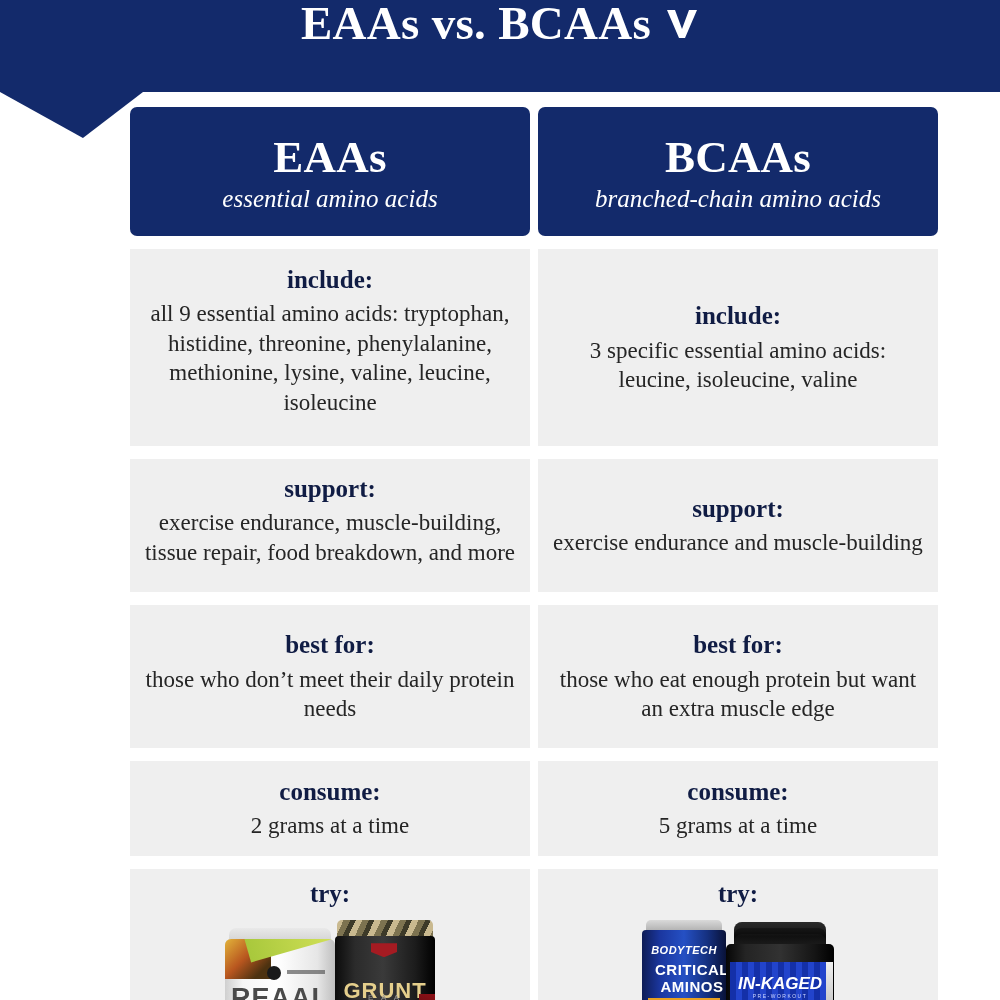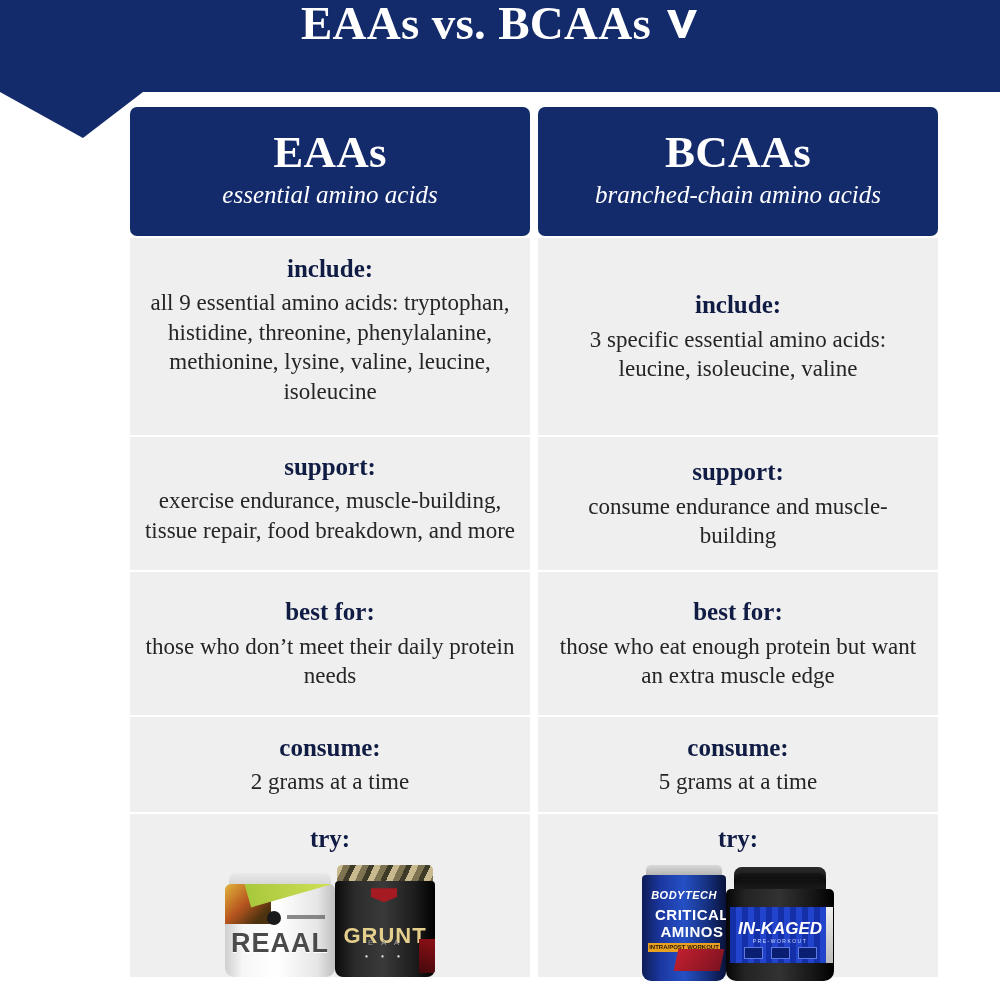--- a/index.html
+++ b/index.html
@@ -62,41 +62,41 @@
     top: 107px;
     left: 130px;
     width: 808px;
     display: flex;
     flex-direction: column;
   }
   .row {
     display: flex;
     gap: 8px;
   }
-  .row + .row { margin-top: 2px; justify-content: flex-end; }
+  .row + .row { margin-top: 13px; justify-content: flex-end; }
 
   .cell {
     width: 400px;
     box-sizing: border-box;
     background: #efefef;
     display: flex;
     flex-direction: column;
     align-items: center;
     justify-content: center;
     text-align: center;
     padding: 10px 14px;
   }
 
   
   .cell.head {
     background: #132a6b;
     border-radius: 7px;
     height: 129px;
-    padding: 6px 14px 10px;
-    justify-content: center;
+    padding: 6px 14px 22px;
+    justify-content: flex-end;
   }
   .head-title {
     color: #ffffff;
     font-size: 45px;
     font-weight: bold;
     line-height: 1.06;
     letter-spacing: 0.2px;
   }
   .head-sub {
     color: #ffffff;
@@ -325,21 +325,21 @@
     </div>
   </div>
 
   <div class="row row-support">
     <div class="cell cell-left">
       <div class="cell-label">support:</div>
       <div class="cell-text">exercise endurance, muscle-building, tissue repair, food breakdown, and more</div>
     </div>
     <div class="cell cell-right">
       <div class="cell-label">support:</div>
-      <div class="cell-text">consume endurance and muscle-building</div>
+      <div class="cell-text">exercise endurance and muscle-building</div>
     </div>
   </div>
 
   <div class="row row-bestfor">
     <div class="cell cell-left">
       <div class="cell-label">best for:</div>
       <div class="cell-text">those who don’t meet their daily protein needs</div>
     </div>
     <div class="cell cell-right">
       <div class="cell-label">best for:</div>

